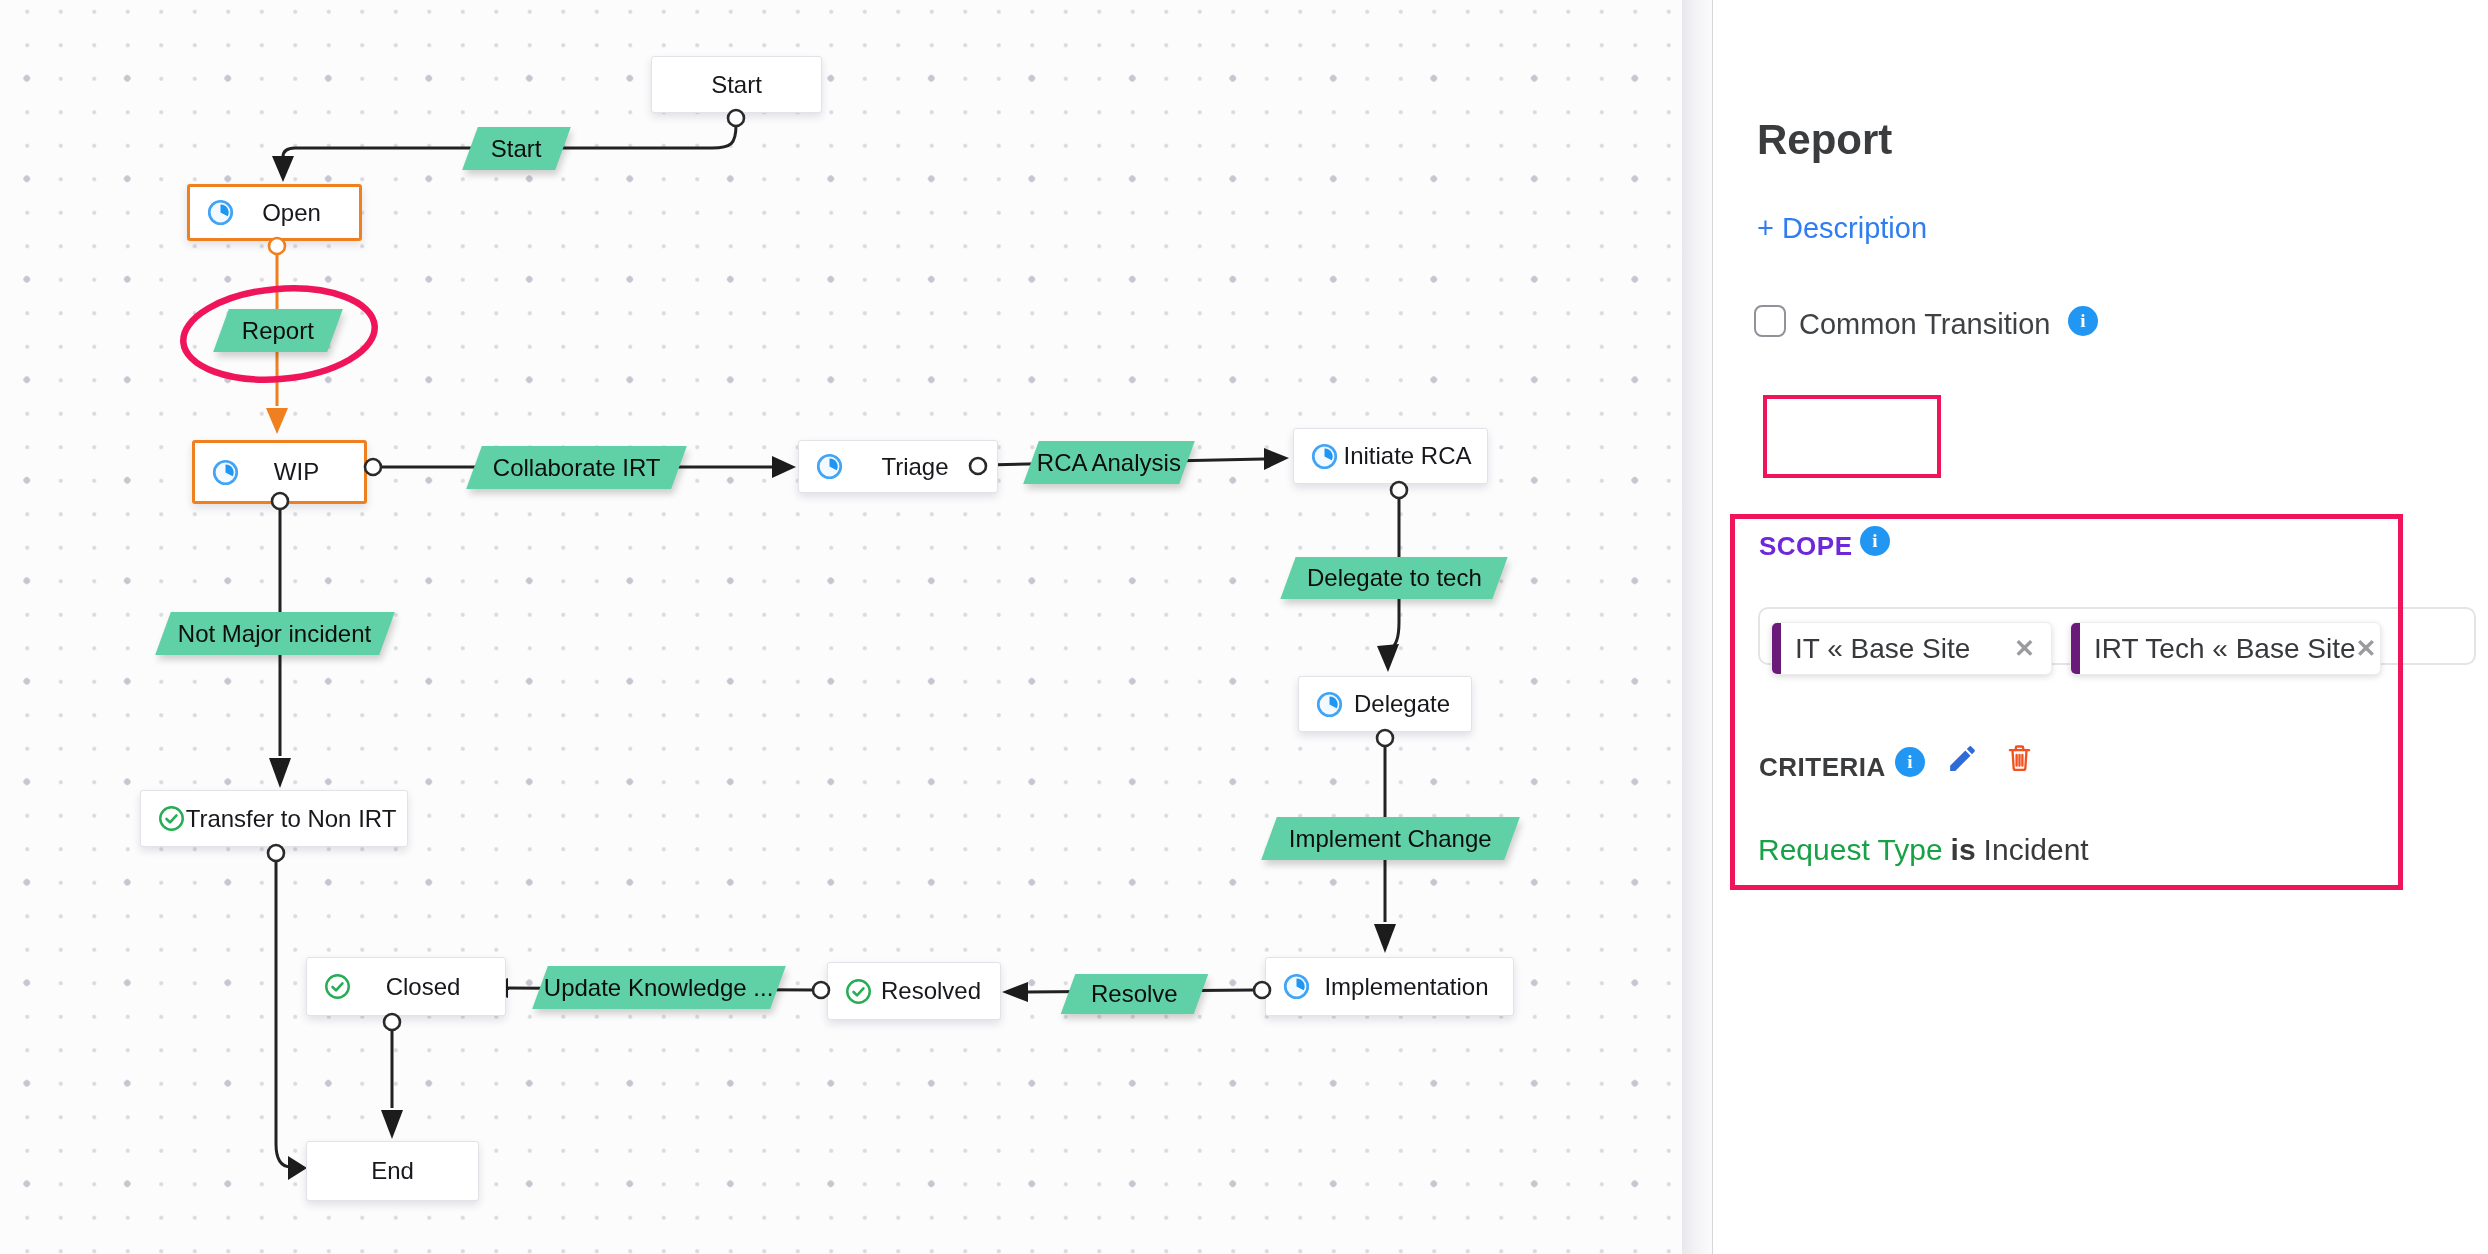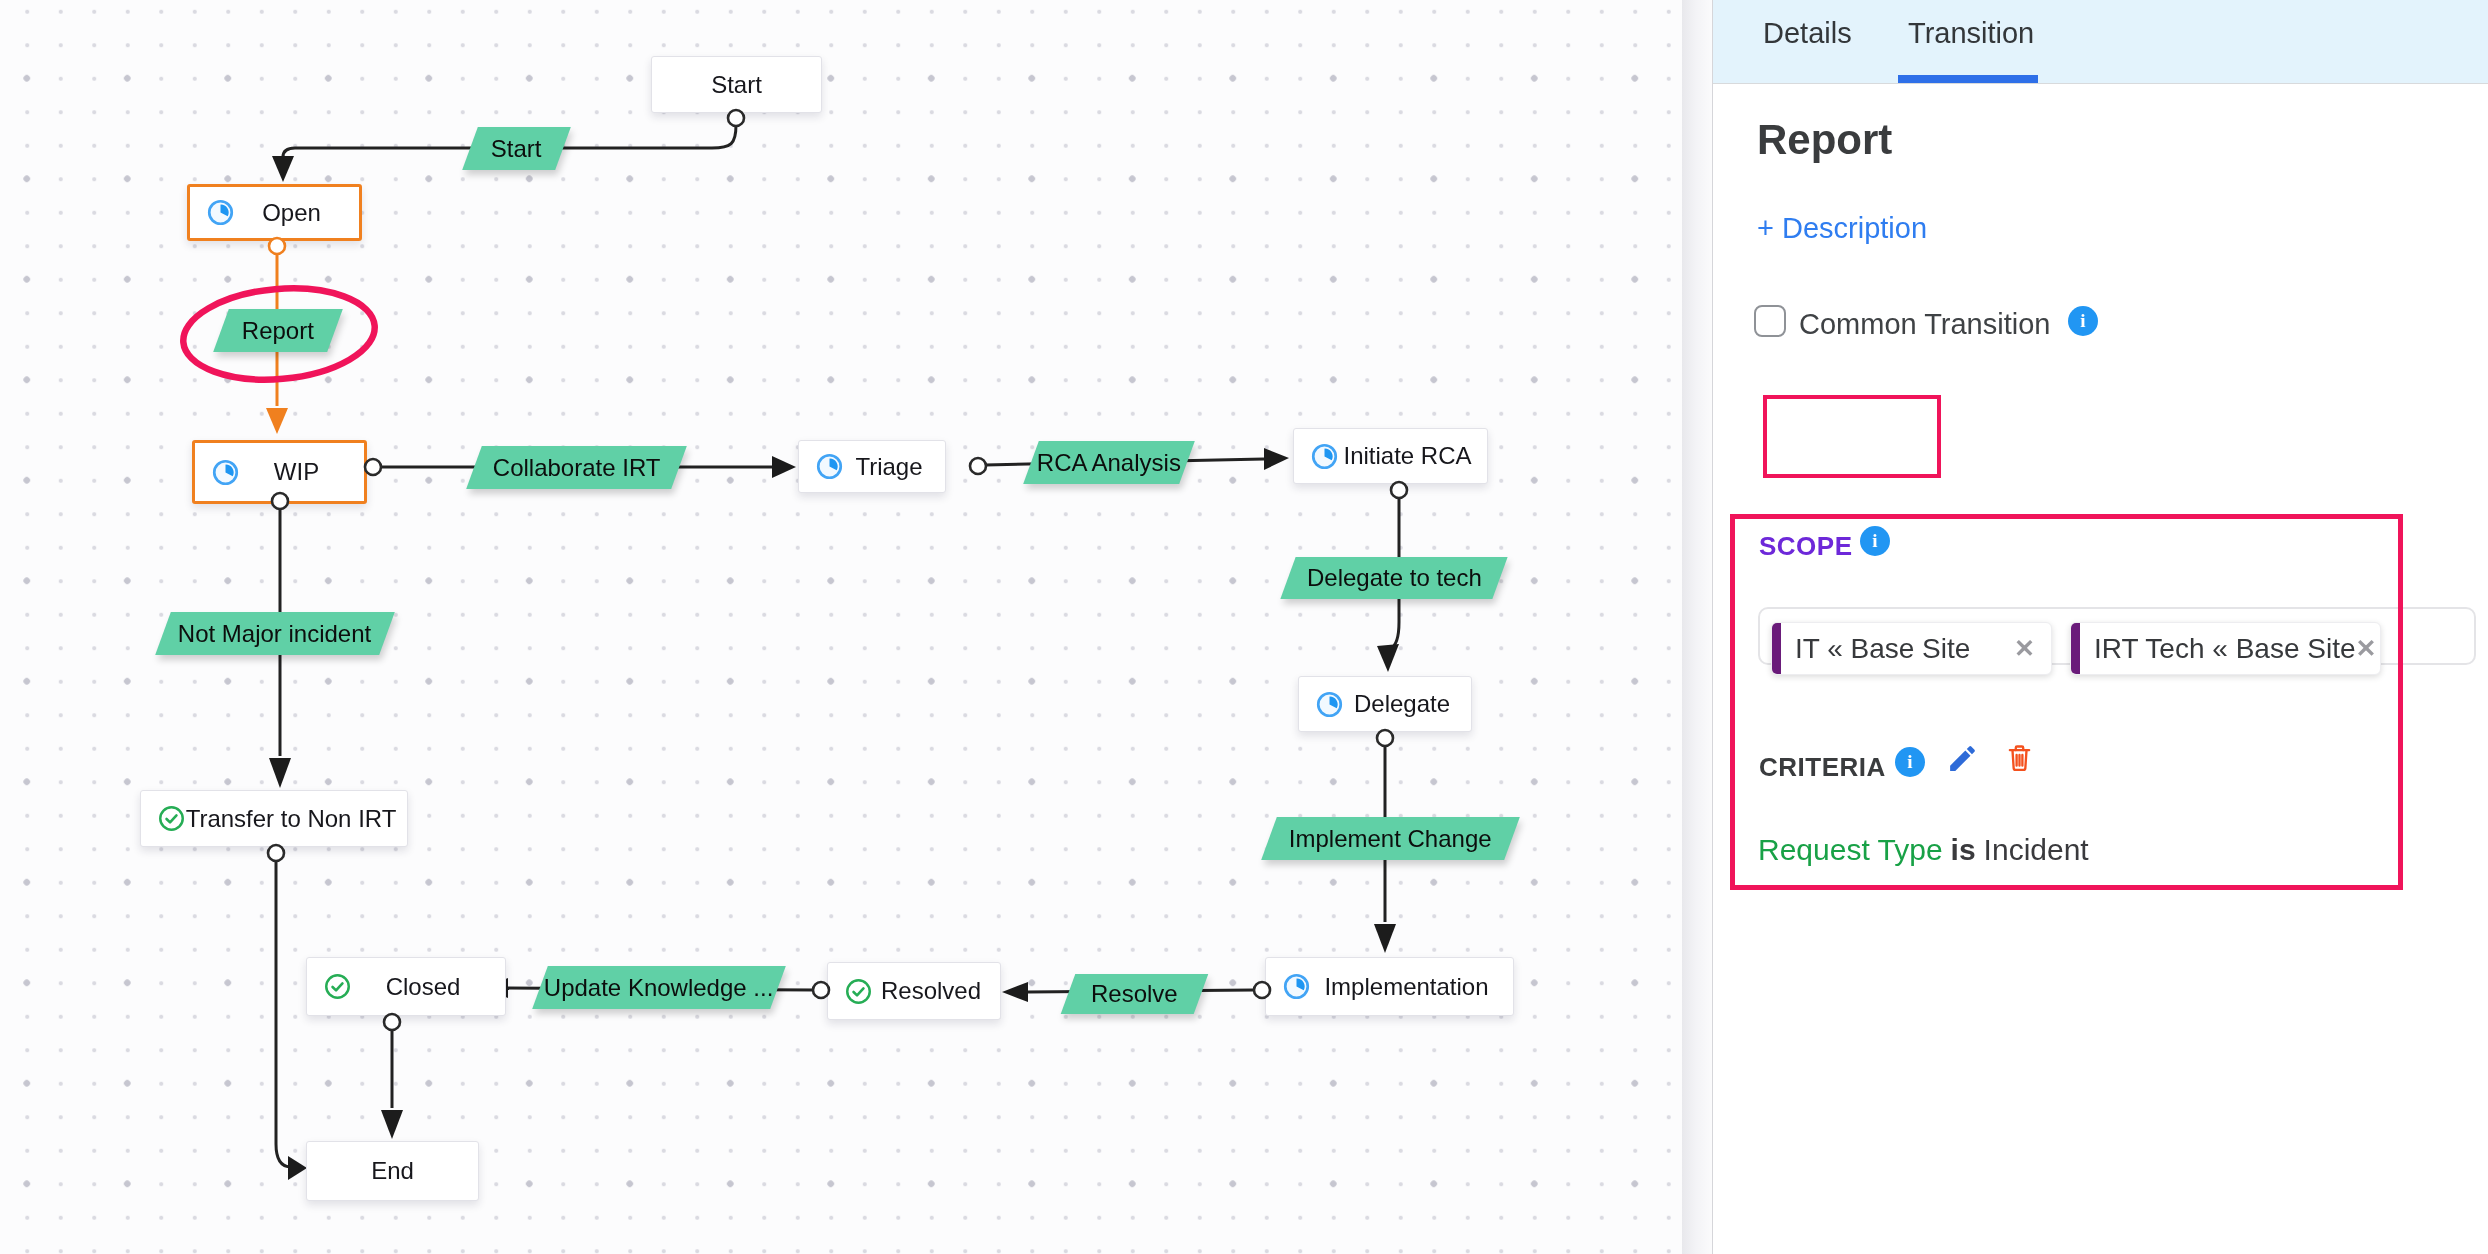--- a/index.html
+++ b/index.html
@@ -157,21 +157,21 @@
       </div>
       <div class="node orange has-icon" style="left: 192px; top: 440px; width: 175px; height: 64px; align-items: center;">
         <span class="node-icon">
           <svg viewBox="0 0 24 24">
             <circle cx="12" cy="12" r="10" fill="#f2f9ff" stroke="#42a4f5" stroke-width="2.4"></circle>
             <path d="M12 12 L12 5 A7 7 0 0 1 18.4 15.3 Z" fill="#1e96f2"></path>
           </svg>
         </span>
         <span class="node-label">WIP</span>
       </div>
-      <div class="node has-icon" style="left: 798px; top: 440px; width: 148px; height: 53px;">
+      <div class="node has-icon" style="left: 798px; top: 440px; width: 200px; height: 53px;">
         <span class="node-icon">
           <svg viewBox="0 0 24 24">
             <circle cx="12" cy="12" r="10" fill="#f2f9ff" stroke="#42a4f5" stroke-width="2.4"></circle>
             <path d="M12 12 L12 5 A7 7 0 0 1 18.4 15.3 Z" fill="#1e96f2"></path>
           </svg>
         </span>
         <span class="node-label">Triage</span>
       </div>
       <div class="node has-icon" style="left: 1293px; top: 428px; width: 195px; height: 56px;">
         <span class="node-icon">
@@ -280,25 +280,20 @@
 
   <svg class="canvas-annot" viewBox="0 0 1682 1254" fill="none">
     <ellipse cx="279" cy="334" rx="96" ry="45" stroke="#f0145a" stroke-width="6.5" transform="rotate(-5 279 334)"></ellipse>
   </svg>
 </div>
 
 <div class="gutter"></div>
 
 <div class="panel">
 
-  <div class="tabbar">
-    <span class="tab tab-details">Details</span>
-    <span class="tab tab-transition">Transition</span>
-    <div class="tab-underline"></div>
-  </div>
 
   <div class="panel-title">Report</div>
 
   <div class="desc-link">+ Description</div>
 
   <div class="checkbox"></div>
   <div class="common-label">Common Transition</div>
   <span class="info-icon info-common">i</span>
 
 

